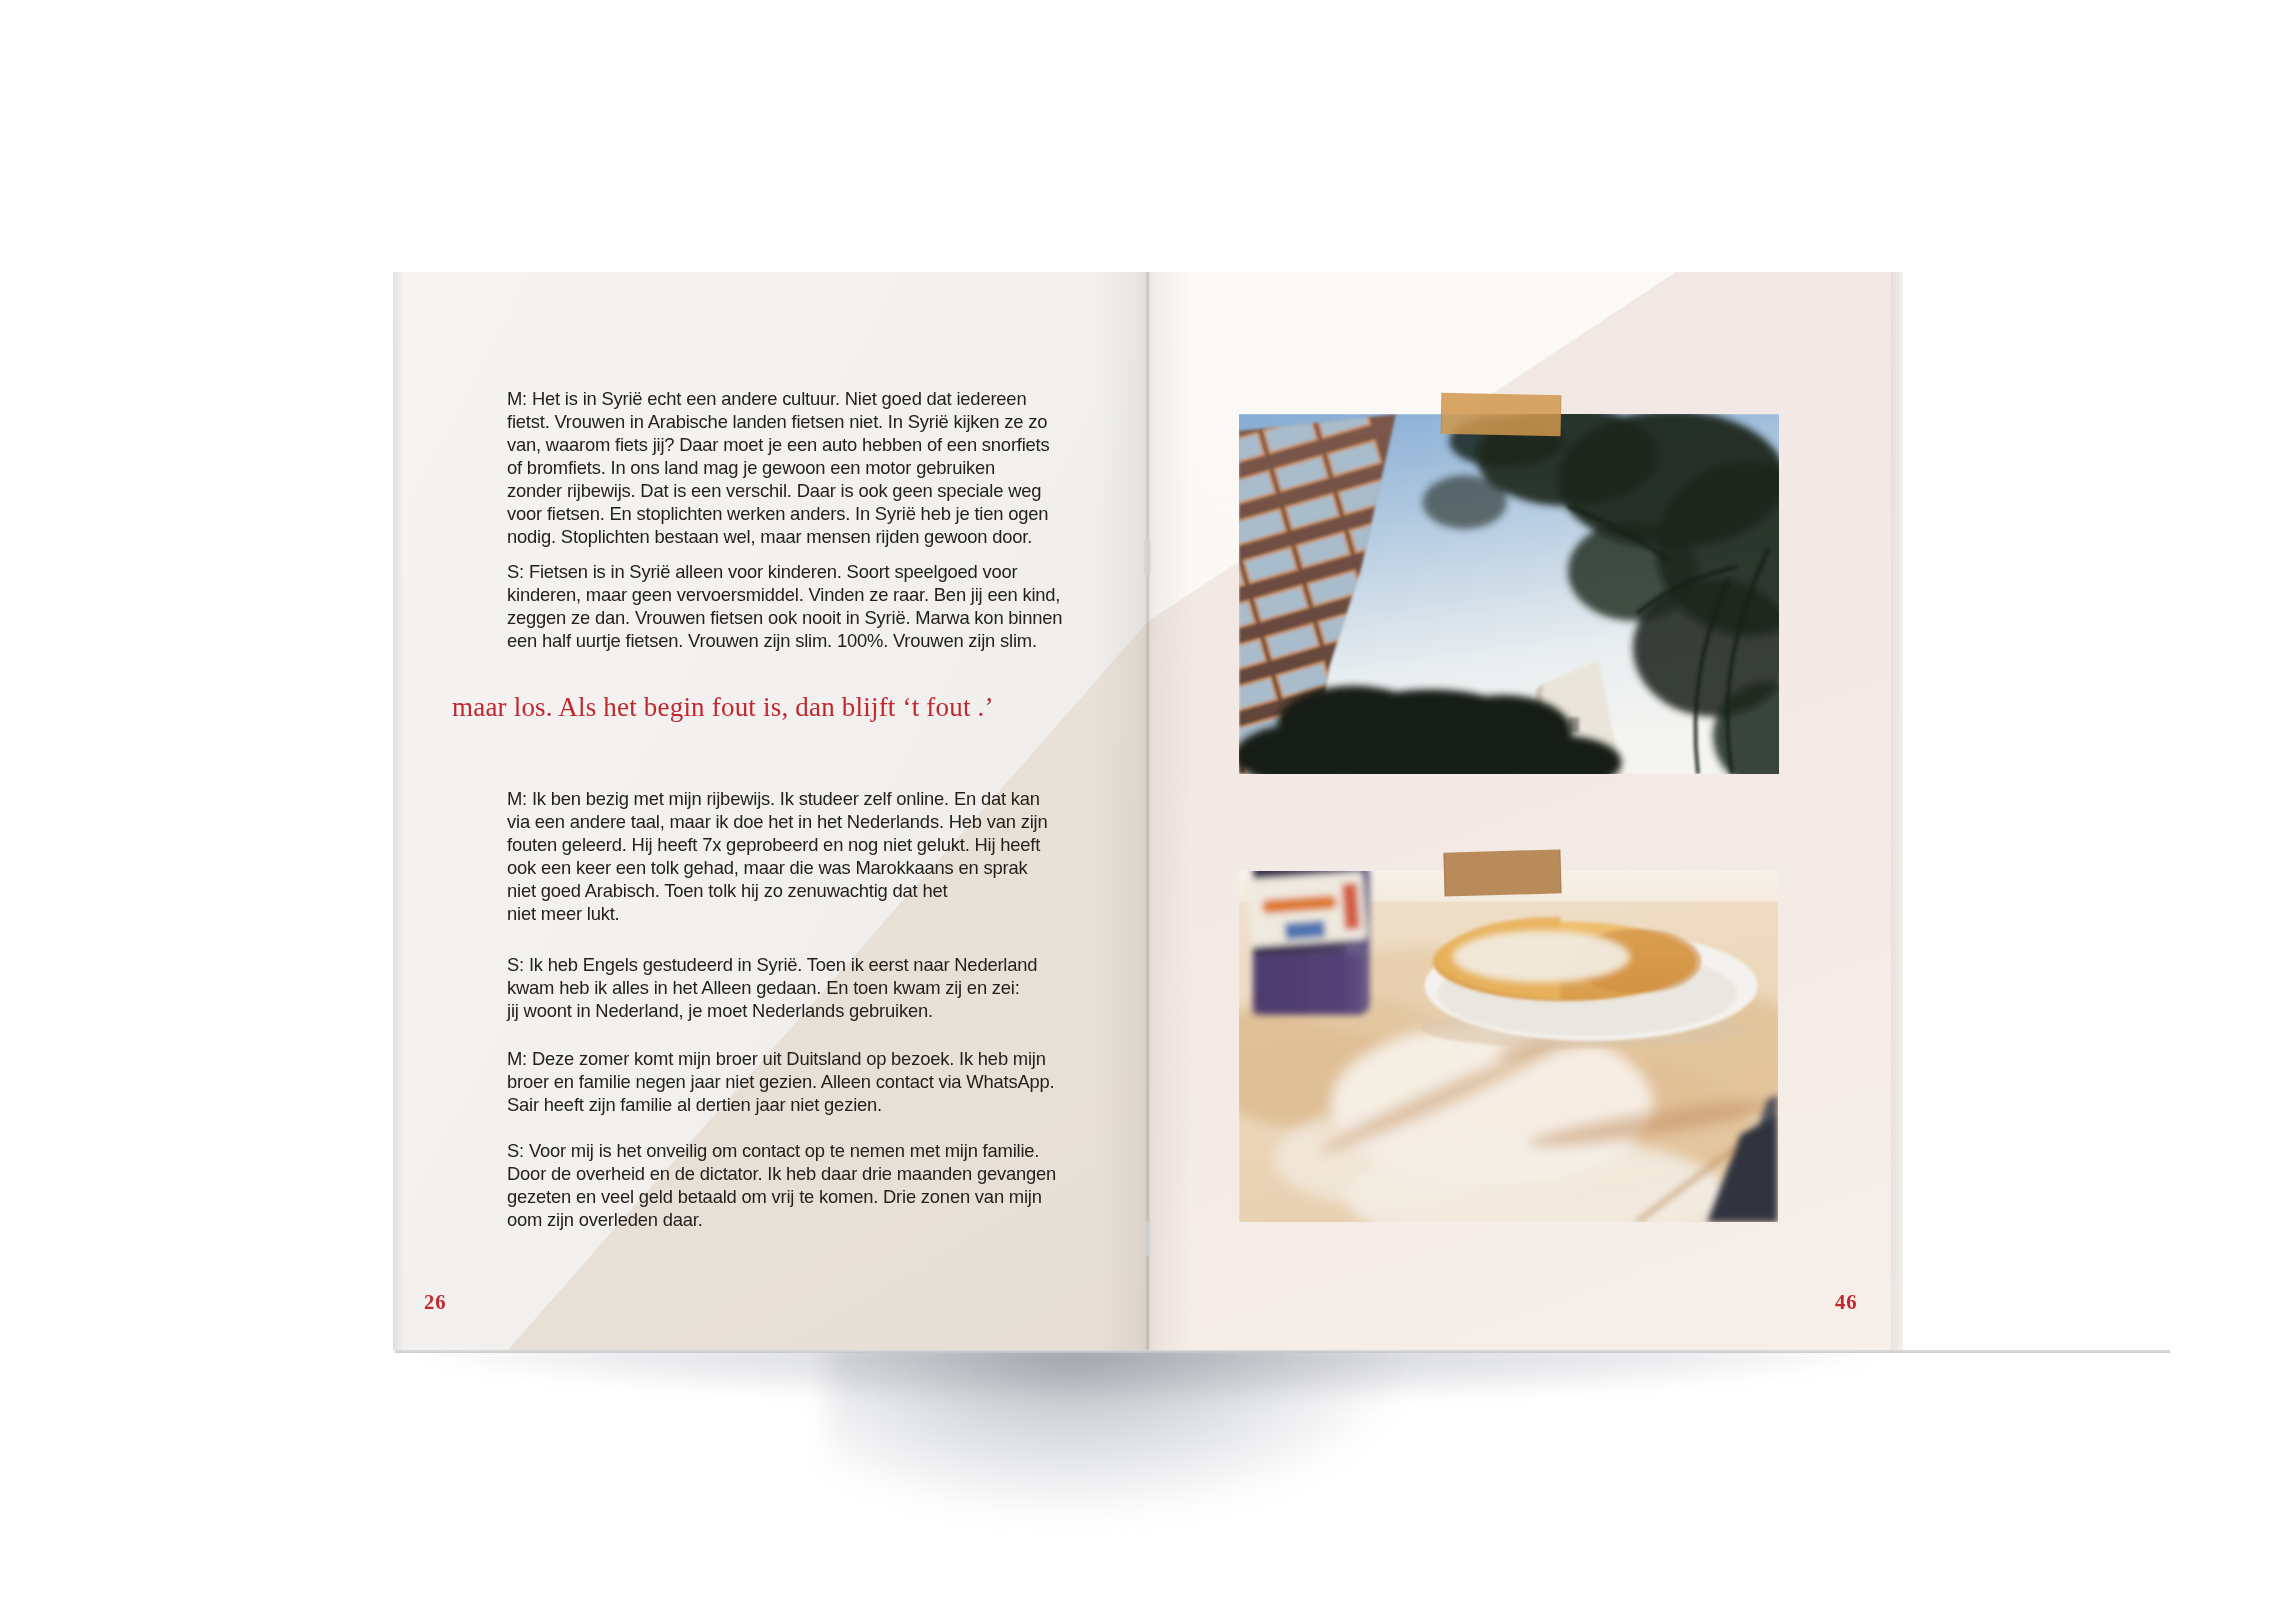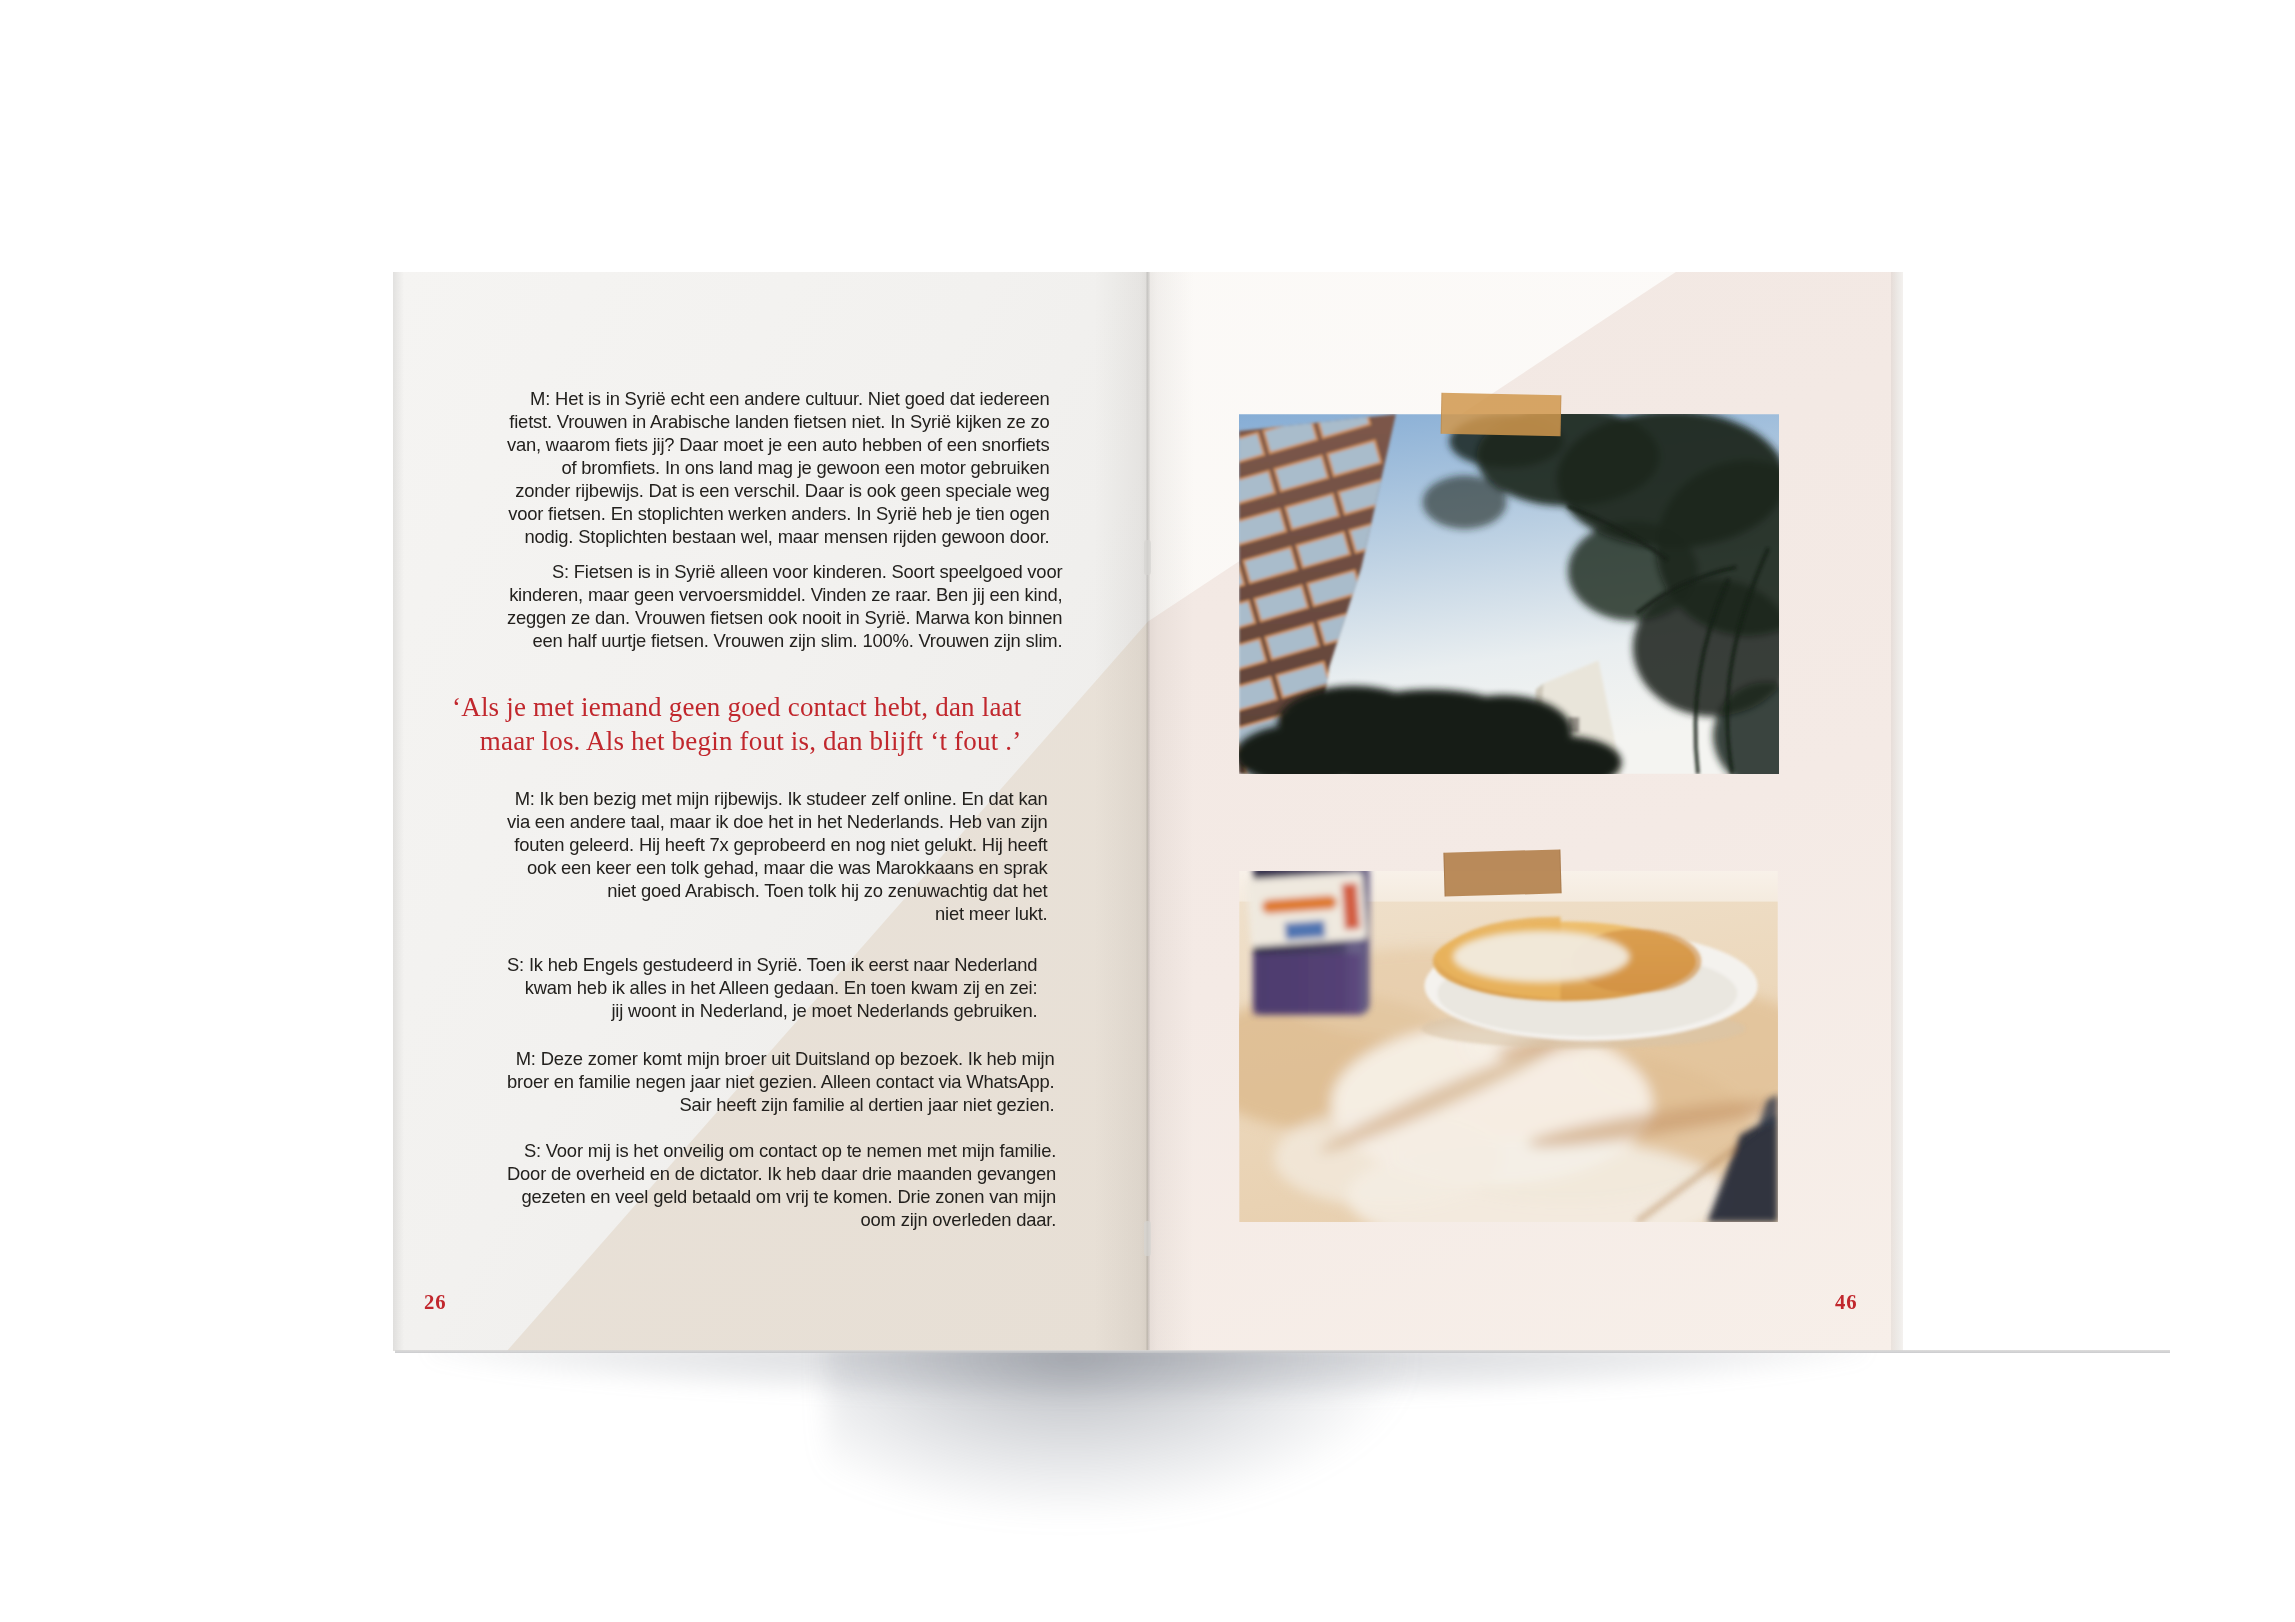--- a/index.html
+++ b/index.html
@@ -2,21 +2,21 @@
 <html style="font-size:12.2px"><head>
 <meta charset="utf-8">
 <style>
   html,body{margin:0;padding:0;}
   body{
     width:2295px;height:1623px;position:relative;overflow:hidden;
     background:#ffffff;
     font-family:"Liberation Sans",sans-serif;
   }
   .book{
-    position:absolute;left:393px;top:272px;width:1778px;height:1079px;text-align:right;
+    position:absolute;left:393px;top:272px;width:1778px;height:1079px;
   }
   .book-shadow-main{
     position:absolute;left:428px;top:1345px;width:1439px;height:54px;
     background:radial-gradient(ellipse at 50% 0%, rgba(90,95,108,.32), rgba(120,126,138,.14) 55%, rgba(0,0,0,0) 75%);
     filter:blur(7.7px);
   }
   .book-shadow-blob{
     position:absolute;left:826px;top:1328px;width:582px;height:191px;
     background:radial-gradient(ellipse at 42% 15%, rgba(100,106,118,.45), rgba(130,136,148,.18) 48%, rgba(0,0,0,0) 72%);
     filter:blur(12.2px);
@@ -89,21 +89,20 @@
         <div class="line">nodig. Stoplichten bestaan wel, maar mensen rijden gewoon door.</div>
       </div>
     <div class="para" style="left:114px;top:288px">
         <div class="line">S: Fietsen is in Syrië alleen voor kinderen. Soort speelgoed voor</div>
         <div class="line">kinderen, maar geen vervoersmiddel. Vinden ze raar. Ben jij een kind,</div>
         <div class="line">zeggen ze dan. Vrouwen fietsen ook nooit in Syrië. Marwa kon binnen</div>
         <div class="line">een half uurtje fietsen. Vrouwen zijn slim. 100%. Vrouwen zijn slim.</div>
       </div>
 
     <div class="pull-quote" style="left:59px;top:418px">
-        <div class="line">‘Als je met iemand geen goed contact hebt, dan laat</div>
         <div class="line">maar los. Als het begin fout is, dan blijft ‘t fout .’</div>
       </div>
 
     <div class="para" style="left:114px;top:515px">
         <div class="line">M: Ik ben bezig met mijn rijbewijs. Ik studeer zelf online. En dat kan</div>
         <div class="line">via een andere taal, maar ik doe het in het Nederlands. Heb van zijn</div>
         <div class="line">fouten geleerd. Hij heeft 7x geprobeerd en nog niet gelukt. Hij heeft</div>
         <div class="line">ook een keer een tolk gehad, maar die was Marokkaans en sprak</div>
         <div class="line">niet goed Arabisch. Toen tolk hij zo zenuwachtig dat het</div>
         <div class="line">niet meer lukt.</div>

